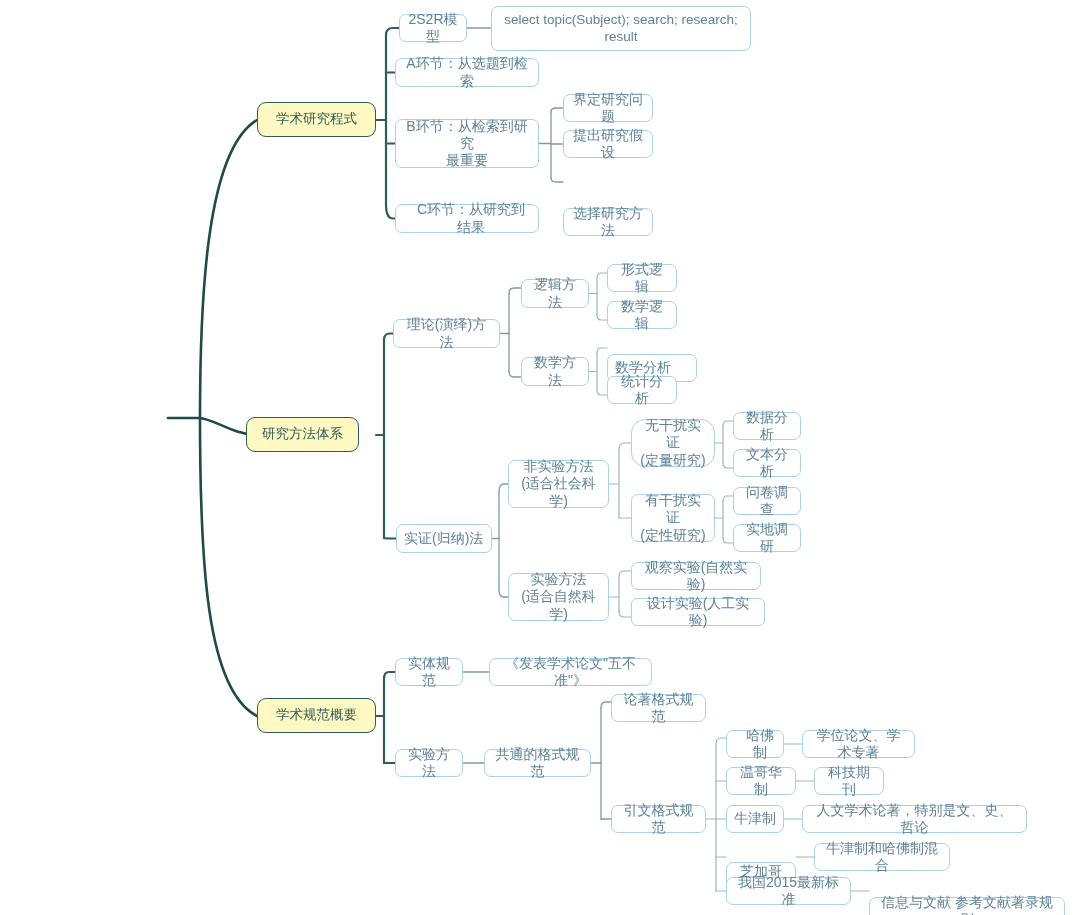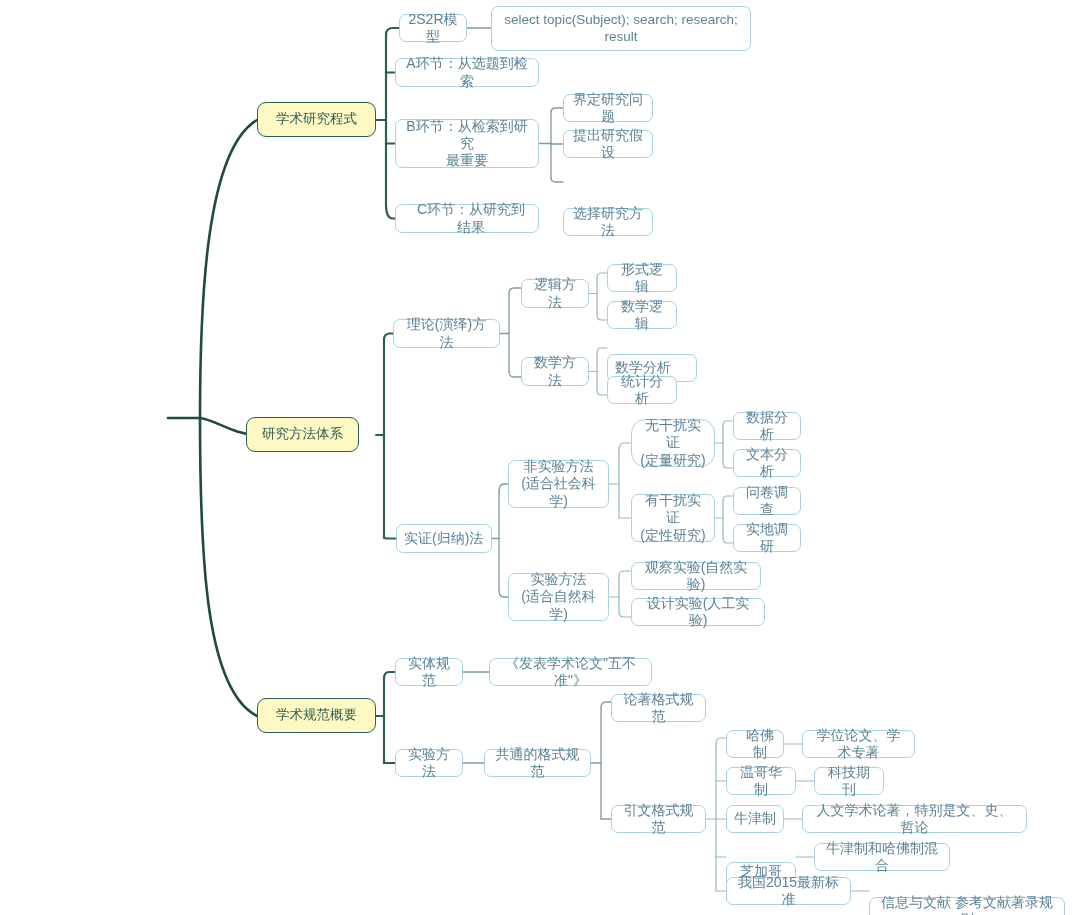--- a/index.html
+++ b/index.html
@@ -215,21 +215,21 @@
 (定量研究)</div>
       <div class="sub-topic node" style="left: 733px; top: 412px; width: 68px; height: 28px;">数据分析</div>
       <div class="sub-topic node" style="left: 733px; top: 449px; width: 68px; height: 28px;">文本分析</div>
       <div class="sub-topic node two-line" style="left: 631px; top: 494px; width: 84px; height: 48px;">有干扰实证
 (定性研究)</div>
       <div class="sub-topic node" style="left: 733px; top: 487px; width: 68px; height: 28px;">问卷调查</div>
       <div class="sub-topic node" style="left: 733px; top: 524px; width: 68px; height: 28px;">实地调研</div>
       <div class="sub-topic node two-line" style="left: 508px; top: 573px; width: 101px; height: 48px;">实验方法
 (适合自然科学)</div>
       <div class="sub-topic node" style="left: 631px; top: 562px; width: 130px; height: 28px;">观察实验(自然实验)</div>
-      <div class="sub-topic node" style="left: 631px; top: 598px; width: 134px; height: 28px;">设计实验(人工实验)</div>
+      <div class="sub-topic node" style="left: 631px; top: 598px; width: 134px; height: 28px; border-radius: 6px;">设计实验(人工实验)</div>
       <div class="sub-topic node" style="left: 395px; top: 658px; width: 68px; height: 28px;">实体规范</div>
       <div class="sub-topic node" style="left: 489px; top: 658px; width: 163px; height: 28px;">《发表学术论文"五不准"》</div>
       <div class="sub-topic node" style="left: 395px; top: 749px; width: 68px; height: 28px;">实验方法</div>
       <div class="sub-topic node" style="left: 484px; top: 749px; width: 107px; height: 28px;">共通的格式规范</div>
       <div class="sub-topic node" style="left: 611px; top: 694px; width: 95px; height: 28px;">论著格式规范</div>
       <div class="sub-topic node" style="left: 611px; top: 805px; width: 95px; height: 28px;">引文格式规范</div>
       <div class="sub-topic node" style="left: 726px; top: 730px; width: 58px; height: 28px; padding-left: 17px;">哈佛制</div>
       <div class="sub-topic node" style="left: 802px; top: 730px; width: 113px; height: 28px;">学位论文、学术专著</div>
       <div class="sub-topic node" style="left: 726px; top: 767px; width: 70px; height: 28px;">温哥华制</div>
       <div class="sub-topic node" style="left: 814px; top: 767px; width: 70px; height: 28px;">科技期刊</div>

